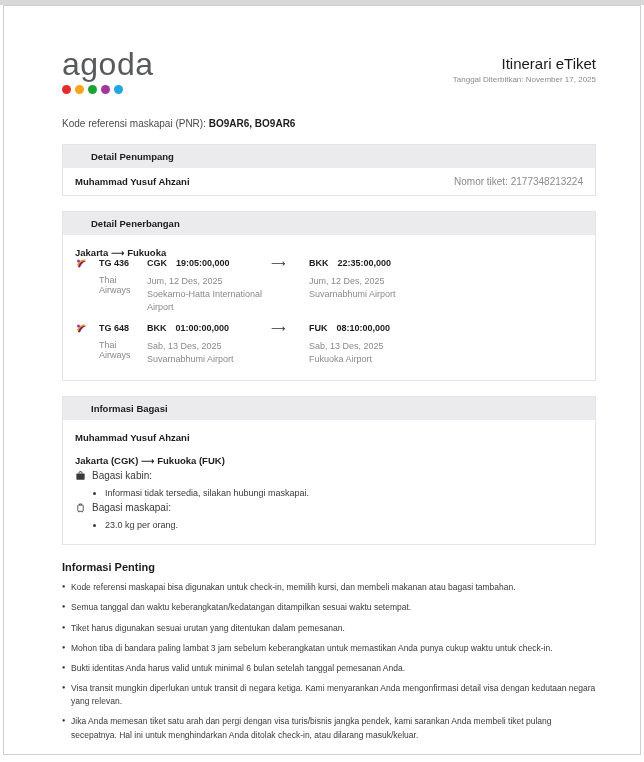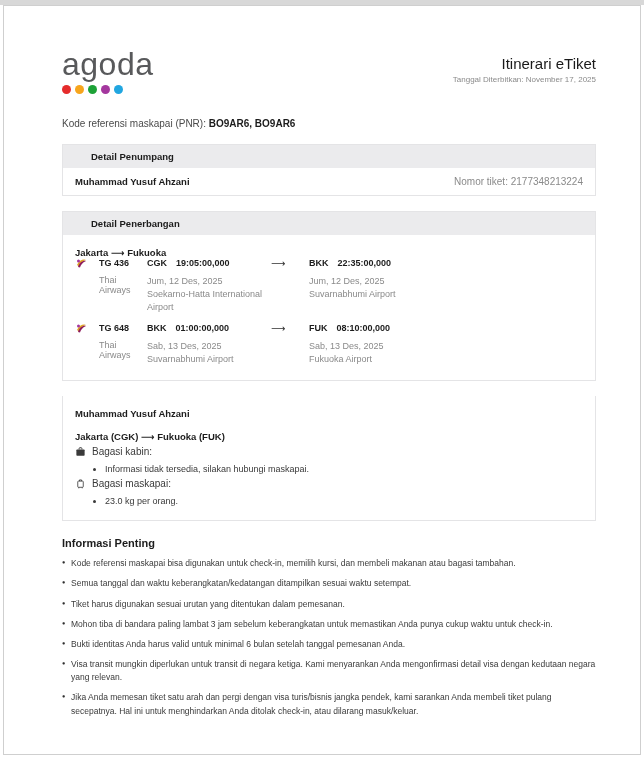--- a/index.html
+++ b/index.html
@@ -157,20 +157,21 @@
           <div class="gray fl-sub">
             <div>Sab, 13 Des, 2025</div>
             <div>Fukuoka Airport</div>
           </div>
         </div>
 
       </div>
     </div>
 
     <div class="section">
+      <div class="sec-hdr">Informasi Bagasi</div>
       <div class="sec-body">
         <div class="bag-name">Muhammad Yusuf Ahzani</div>
         <div class="bag-route">Jakarta (CGK) ⟶ Fukuoka (FUK)</div>
 
         <div class="bag-line">
           <svg class="bag-icon" viewBox="0 0 16 16">
             <rect x="2" y="5" width="12" height="9" rx="1" fill="#3a3a3a"></rect>
             <path d="M6 5 V3.5 A1 1 0 0 1 7 2.5 H9 A1 1 0 0 1 10 3.5 V5" fill="none" stroke="#3a3a3a" stroke-width="1.4"></path>
           </svg>
           <span>Bagasi kabin:</span>

